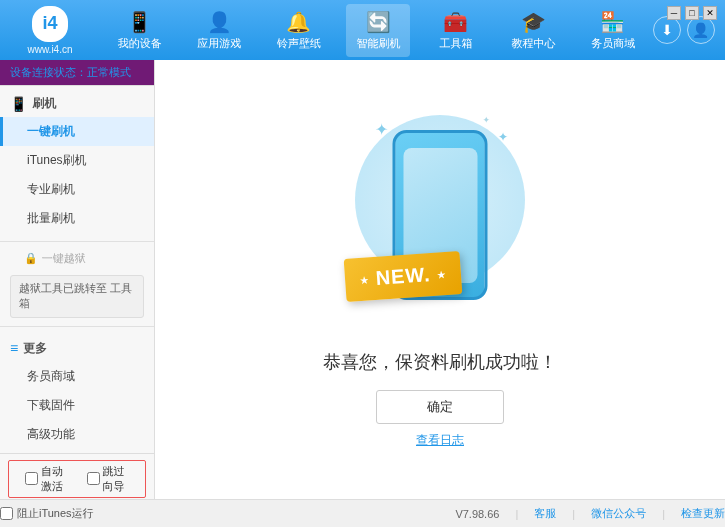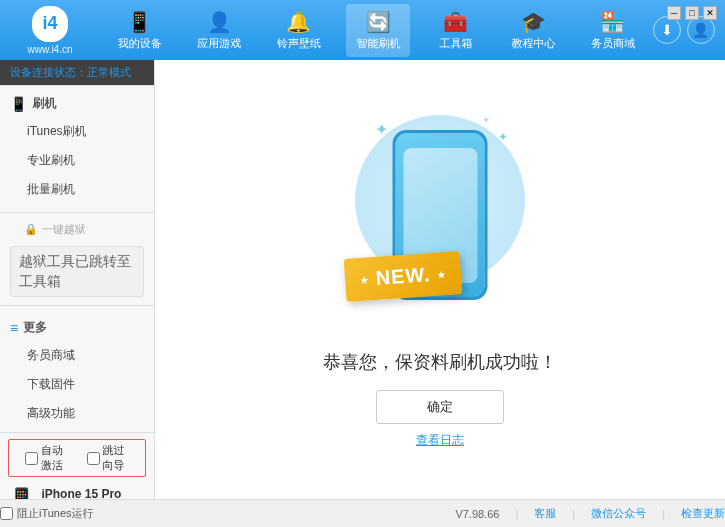--- a/index.html
+++ b/index.html
@@ -93,21 +93,21 @@
     
     .sidebar {
       width: 155px;
       background: #f7f7f7;
       border-right: 1px solid #ddd;
       display: flex;
       flex-direction: column;
       overflow-y: auto;
     }
     .status-bar {
-      background: #404040;
+      background: #701a75;
       padding: 5px 10px;
       font-size: 11px;
       color: #333;
       border-bottom: 1px solid #ddd;
     }
     .status-bar span { color: #2196e8; }
     .sidebar-section {
       padding: 4px 0;
     }
     .sidebar-section-header {
@@ -138,21 +138,21 @@
       color: #aaa;
       display: flex;
       align-items: center;
     }
     .sidebar-disabled-icon { margin-right: 4px; font-size: 11px; }
     .sidebar-note {
       margin: 4px 10px;
       background: #f0f0f0;
       border: 1px solid #ddd;
       padding: 5px 8px;
-      font-size: 14px;
+      font-size: 11px;
       color: #666;
       border-radius: 3px;
       line-height: 1.4;
     }
     .sidebar-divider { border: none; border-top: 1px solid #e0e0e0; margin: 4px 0; }
 
     
     .sidebar-bottom {
       border-top: 1px solid #ddd;
       padding: 6px 8px;
@@ -304,20 +304,21 @@
   <div class="sidebar">
     <div class="status-bar">
       <span>设备连接状态：</span><span>正常模式</span>
     </div>
 
     <div class="sidebar-section">
       <div class="sidebar-section-header">
         <span class="sidebar-section-icon">📱</span>
         <span>刷机</span>
       </div>
+      <div class="sidebar-item active">一键刷机</div>
       <div class="sidebar-item">iTunes刷机</div>
       <div class="sidebar-item">专业刷机</div>
       <div class="sidebar-item">批量刷机</div>
     </div>
 
     <hr class="sidebar-divider">
 
     <div class="sidebar-disabled">
       <span class="sidebar-disabled-icon">🔒</span>
       <span>一键越狱</span>

